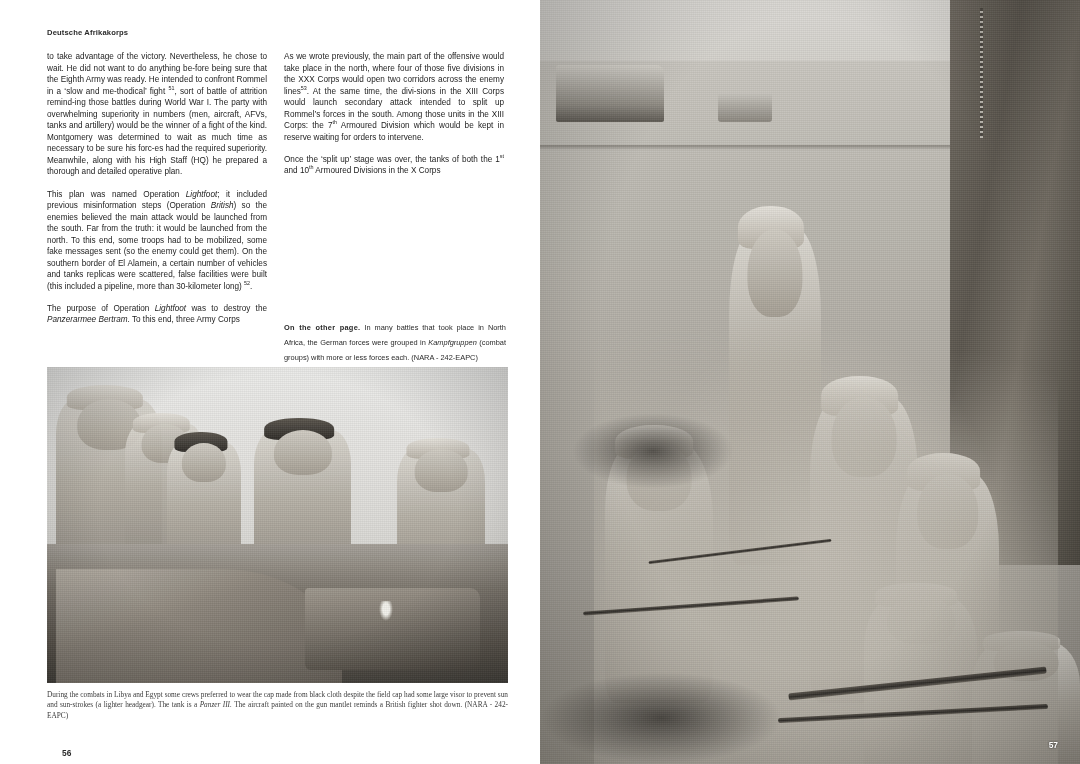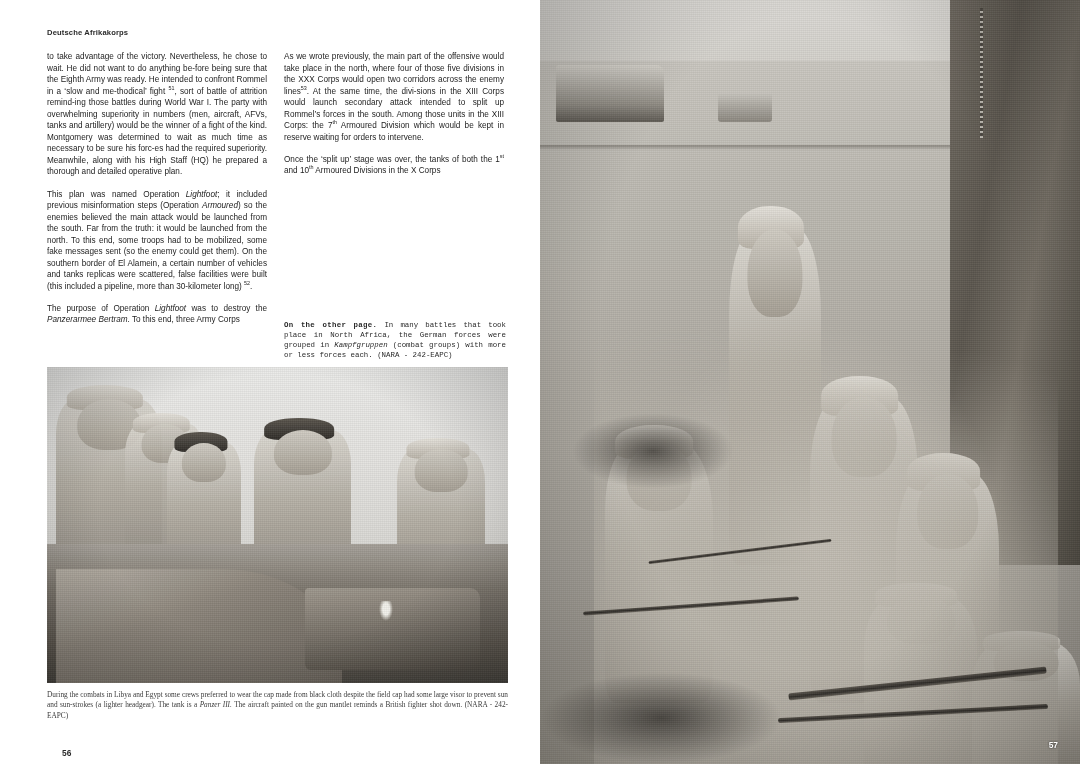--- a/index.html
+++ b/index.html
@@ -61,23 +61,23 @@
     vertical-align: super;
     line-height: 0;
   }
 
   
   .side-caption {
     position: absolute;
     left: 284px;
     top: 320px;
     width: 222px;
-    font-family: Liberation Mono, monospace;
+    font-family: Liberation Sans, sans-serif;
     font-size: 7.4px;
-    line-height: 10px;
+    line-height: 15px;
     color: #2a2a2a;
     text-align: justify;
   }
   .side-caption b { font-weight: bold; letter-spacing: 0.3px; }
   .side-caption i { font-style: italic; }
 
   
   .photo-left {
     position: absolute;
     left: 47px;
@@ -246,21 +246,21 @@
 
     <div class="col left-col">
       <p>to take advantage of the victory. Nevertheless, he
         chose to wait. He did not want to do anything be-fore being sure that the Eighth Army was ready. He
         intended to confront Rommel in a ‘slow and me-thodical’ fight <sup>51</sup>, sort of battle of attrition remind-ing
         those battles during World War I. The party with overwhelming superiority in numbers (men, aircraft,
         AFVs, tanks and artillery) would be the winner of a fight of the kind. Montgomery was determined to
         wait as much time as necessary to be sure his forc-es had the required superiority. Meanwhile, along
         with his High Staff (HQ) he prepared a thorough and detailed operative plan.</p>
       <p>This plan was named Operation <i>Lightfoot</i>; it included
-        previous misinformation steps (Operation <i>Armoured</i>) so the enemies believed the main attack would be
+        previous misinformation steps (Operation <i>British</i>) so the enemies believed the main attack would be
         launched from the south. Far from the truth: it would be launched from the north. To this end, some troops
         had to be mobilized, some fake messages sent (so the enemy could get them). On the southern border
         of El Alamein, a certain number of vehicles and tanks replicas were scattered, false facilities were built (this
         included a pipeline, more than 30-kilometer long) <sup>52</sup>.</p>
       <p>The purpose of Operation <i>Lightfoot</i> was to destroy
         the <i>Panzerarmee Bertram</i>. To this end, three Army Corps</p>
     </div>
 
     <div class="col right-col">
       <p>As we wrote previously, the main part of the offensive

